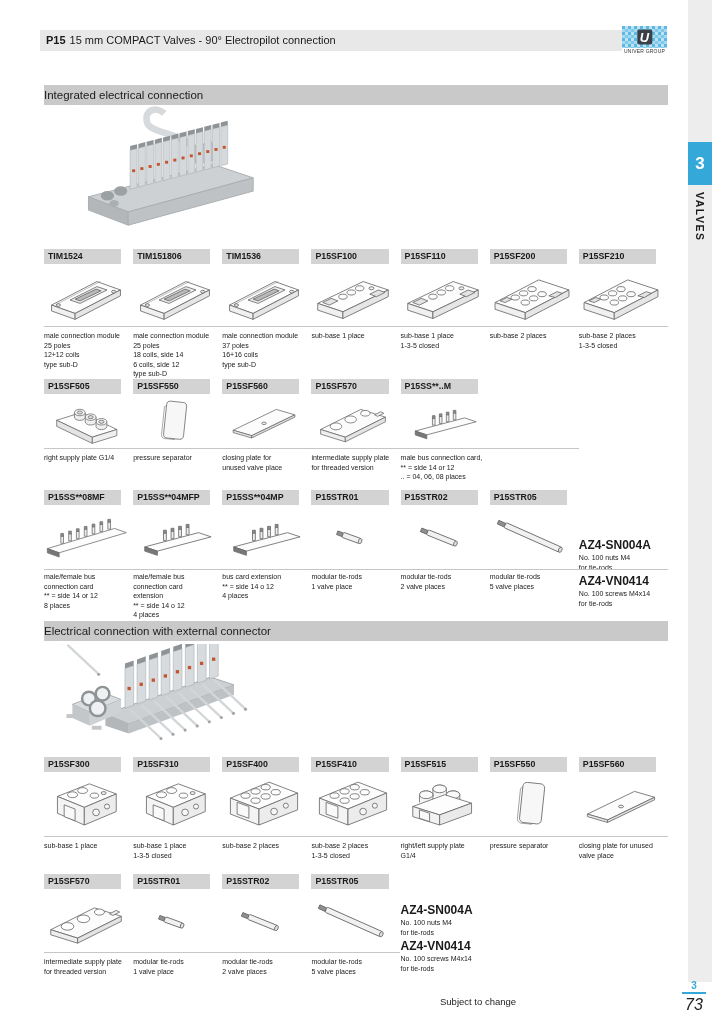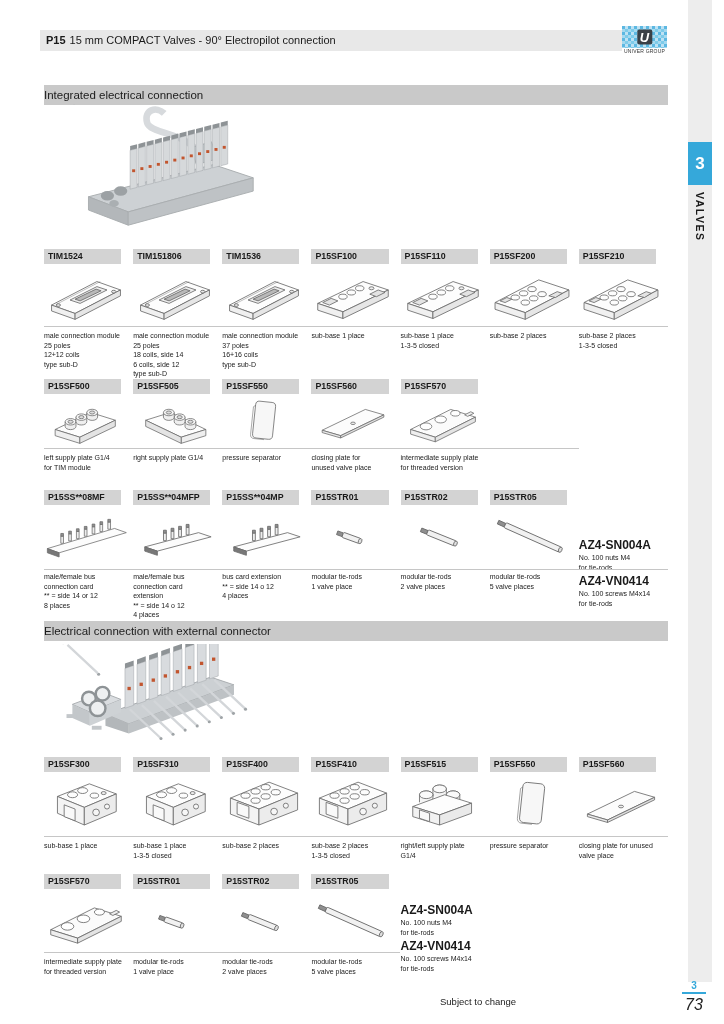--- a/index.html
+++ b/index.html
@@ -407,30 +407,20 @@
         </svg>
       </div>
     <div class="desc">sub-base 2 places
 1-3-5 closed</div>
   </div>
   <div class="rule"></div>
 </div>
 
 <div class="row" id="row2">
   <div class="cell">
-    <div class="code">P15SF500</div>
-    <div class="img">
-        <svg viewBox="0 0 100 70">
-          <use href="#sym-supply"></use>
-        </svg>
-      </div>
-    <div class="desc">left supply plate G1/4
-for TIM module</div>
-  </div>
-  <div class="cell">
     <div class="code">P15SF505</div>
     <div class="img">
         <svg viewBox="0 0 100 70">
           <use href="#sym-supply" transform="translate(100,0) scale(-1,1)"></use>
         </svg>
       </div>
     <div class="desc">right supply plate G1/4</div>
   </div>
   <div class="cell">
     <div class="code">P15SF550</div>
@@ -453,20 +443,31 @@
   </div>
   <div class="cell">
     <div class="code">P15SF570</div>
     <div class="img">
         <svg viewBox="0 0 100 70">
           <use href="#sym-intermediate"></use>
         </svg>
       </div>
     <div class="desc">intermediate supply plate
 for threaded version</div>
+  </div>
+  <div class="cell">
+    <div class="code">P15SS**..M</div>
+    <div class="img">
+        <svg viewBox="0 0 100 70">
+          <use href="#sym-buscard"></use>
+        </svg>
+      </div>
+    <div class="desc">male bus connection card,
+** = side 14 or 12
+.. = 04, 06, 08 places</div>
   </div>
   <div class="cell"></div>
   <div class="rule"></div>
 </div>
 
 <div class="row" id="row3">
   <div class="cell">
     <div class="code">P15SS**08MF</div>
     <div class="img">
         <svg viewBox="0 0 100 70">

